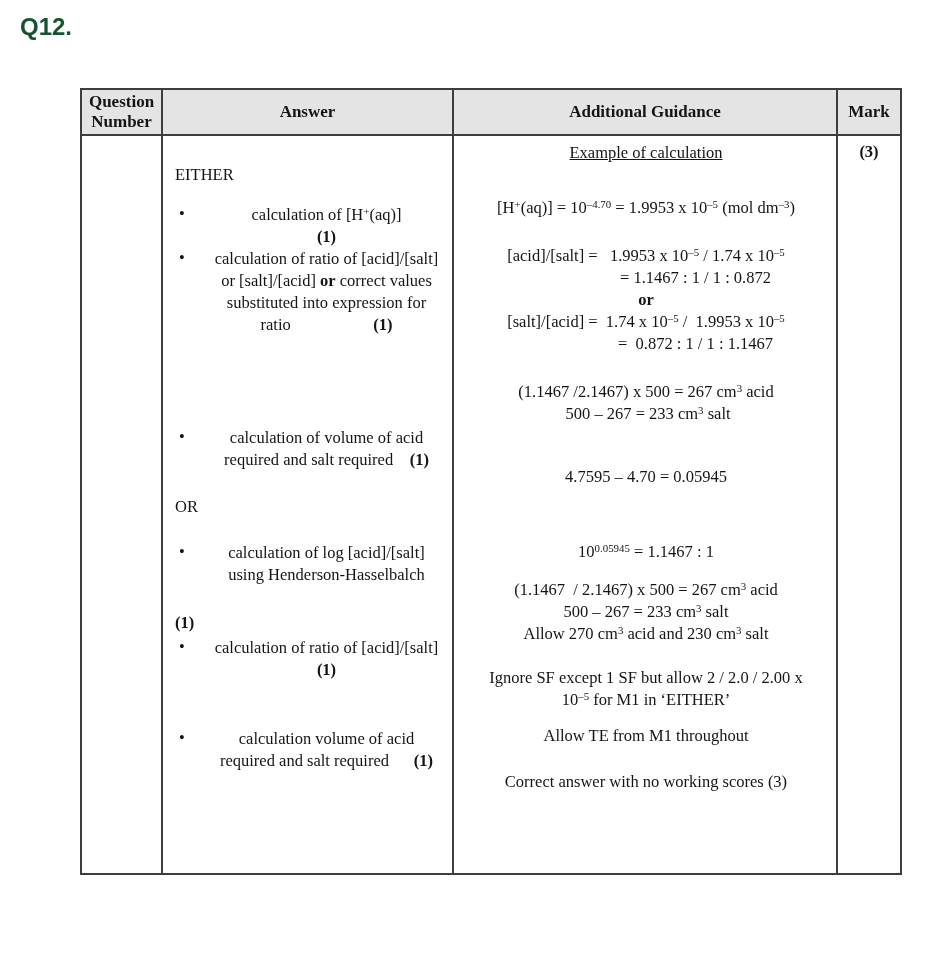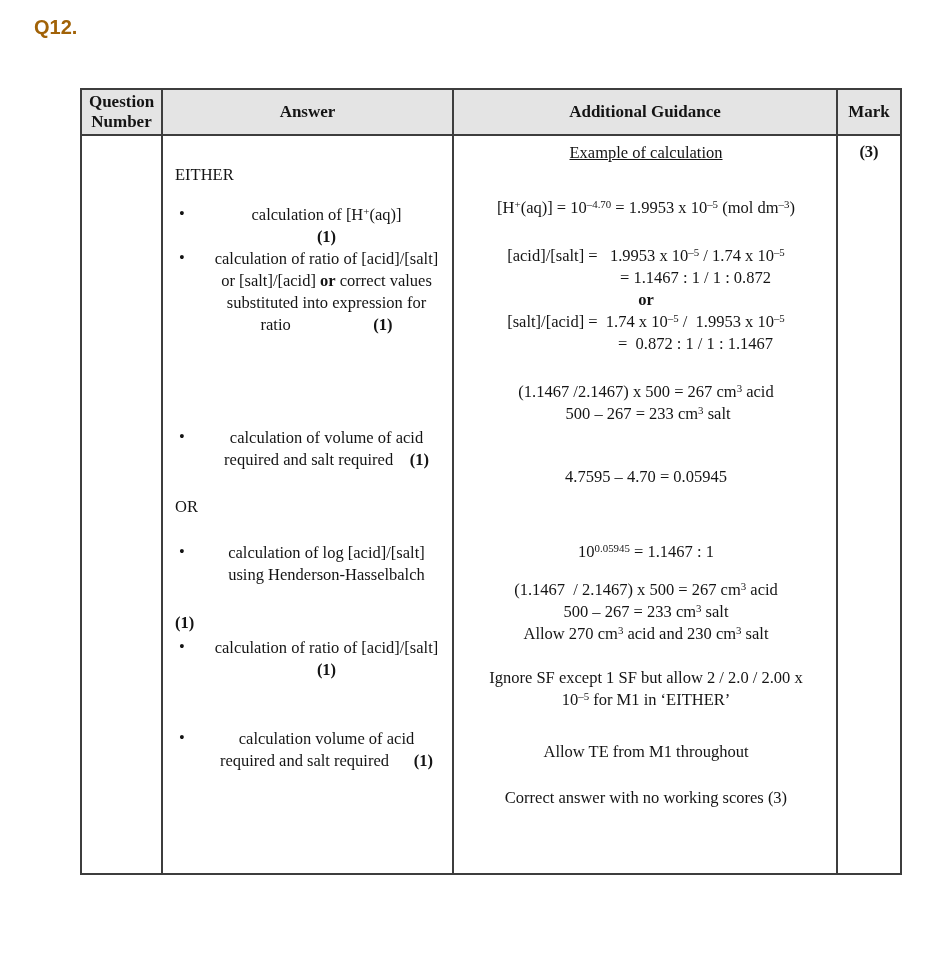--- a/index.html
+++ b/index.html
@@ -3,23 +3,23 @@
 <meta charset="utf-8">
 <style>
   * { margin:0; padding:0; box-sizing:border-box; }
   html, body { background:#ffffff; }
   body {
     width:946px; height:970px; position:relative;
     font-family:"Liberation Serif", serif;
     font-size:16.5px; line-height:22px; color:#141414;
   }
   .q-label {
-    position:absolute; left:34px; top:16px;
+    position:absolute; left:20px; top:16px;
     font-family:"Liberation Sans", sans-serif;
-    font-size:20px; font-weight:700; color:#a16207;
+    font-size:24px; font-weight:700; color:#14532d;
   }
   table.ms-table {
     position:absolute; left:80px; top:88px;
     border-collapse:collapse; table-layout:fixed;
   }
   .ms-table th, .ms-table td {
     border:2px solid #3d3d3d; vertical-align:top; overflow:hidden;
   }
   .ms-table thead tr { height:45px; }
   .ms-table tbody tr { height:739px; }
@@ -57,21 +57,21 @@
   .g-example  { margin-top:6px; }
   .g-1        { margin-top:33px; }
   .g-2        { margin-top:26px; }
   .g-or       { margin-top:0; font-weight:700; }
   .g-3        { margin-top:0; }
   .g-4        { margin-top:26px; }
   .g-5        { margin-top:41px; }
   .g-6        { margin-top:53px; }
   .g-7        { margin-top:16px; }
   .g-8        { margin-top:22px; }
-  .g-9        { margin-top:30px; }
+  .g-9        { margin-top:14px; }
   .g-10       { margin-top:24px; }
 </style>
 </head>
 <body>
 
 <div class="q-label">Q12.</div>
 
 <table class="ms-table">
   <colgroup>
     <col class="col-qn">

